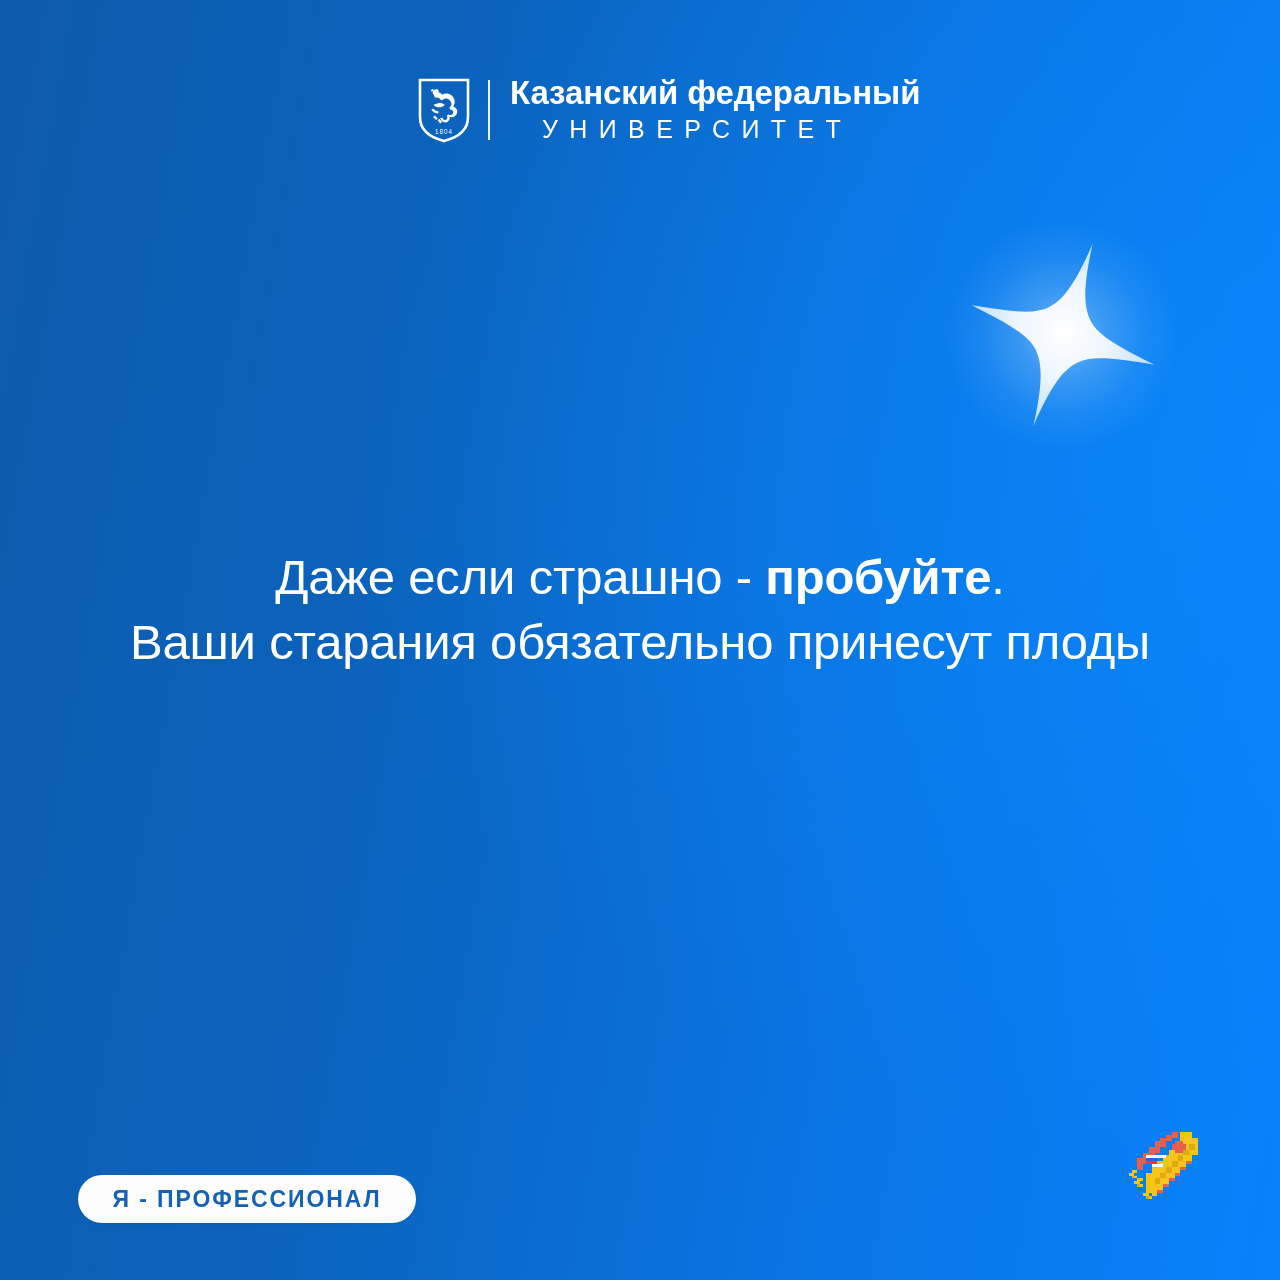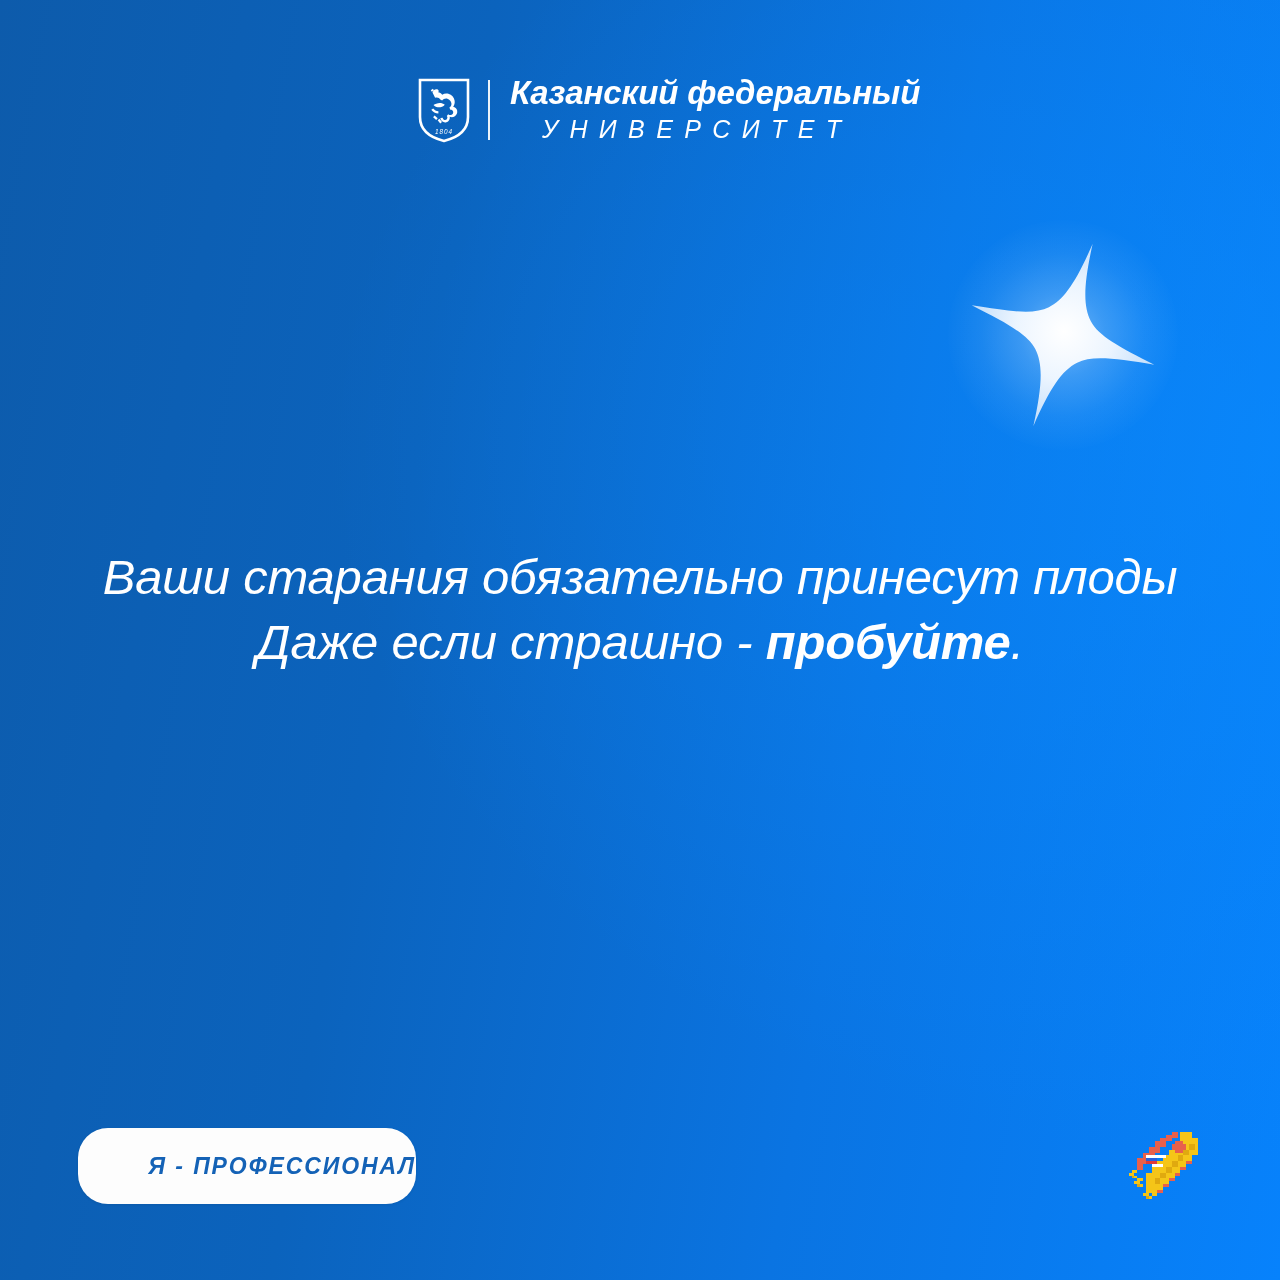--- a/index.html
+++ b/index.html
@@ -10,21 +10,20 @@
 
   .canvas {
     position: relative;
     width: 1280px;
     height: 1280px;
     overflow: hidden;
     font-family: "Liberation Sans", "DejaVu Sans", sans-serif;
     background:
       radial-gradient(120% 90% at 100% 35%, rgba(10,140,255,0.55) 0%, rgba(10,140,255,0.0) 62%),
       linear-gradient(100deg, #0d5bab 0%, #0b63bd 33%, #0a74e2 66%, #0782fc 100%);
-    font-style: italic;
   }
 
   
   .logo-block {
     position: absolute;
     left: 418px;
     top: 74px;
     display: flex;
     align-items: center;
     height: 72px;
@@ -114,28 +113,28 @@
     padding: 0 40px;
     box-sizing: border-box;
   }
   .headline .line { display: block; white-space: nowrap; }
   .headline b { font-weight: 700; }
 
   
   .badge {
     position: absolute;
     left: 78px;
-    top: 1128px;
+    top: 1175px;
     width: 338px;
-    height: 76px;
+    height: 48px;
     background: #fdfdfd;
     border-radius: 30px;
     display: flex;
     align-items: center;
-    justify-content: flex-end;
+    justify-content: center;
     box-shadow: 0 1px 3px rgba(0,0,0,0.08);
   }
   .badge-label {
     color: #1462b6;
     font-size: 23px;
     font-weight: 700;
     letter-spacing: 1.9px;
     white-space: nowrap;
   }
 
@@ -203,22 +202,22 @@
                C158 106 134 110 122 122
                C110 134 104 154 100 196
                C96 154 90 134 78 122
                C66 110 42 106 4 100
                C42 94 66 90 78 78
                C90 66 96 46 100 4 Z" fill="url(#starFill)"></path>
     </svg>
   </div>
 
   <div class="headline">
+    <span class="line"><span>Даже если страшно - </span><b>пробуйте</b><span>.</span></span>
     <span class="line">Ваши старания обязательно принесут плоды</span>
-    <span class="line"><span>Даже если страшно - </span><b>пробуйте</b><span>.</span></span>
   </div>
 
   <div class="badge">
     <span class="badge-label">Я - ПРОФЕССИОНАЛ</span>
   </div>
 
   <svg class="rocket" viewBox="0 0 32 32">
     <g shape-rendering="crispEdges">
 
       <path fill="#e8604c" d="

